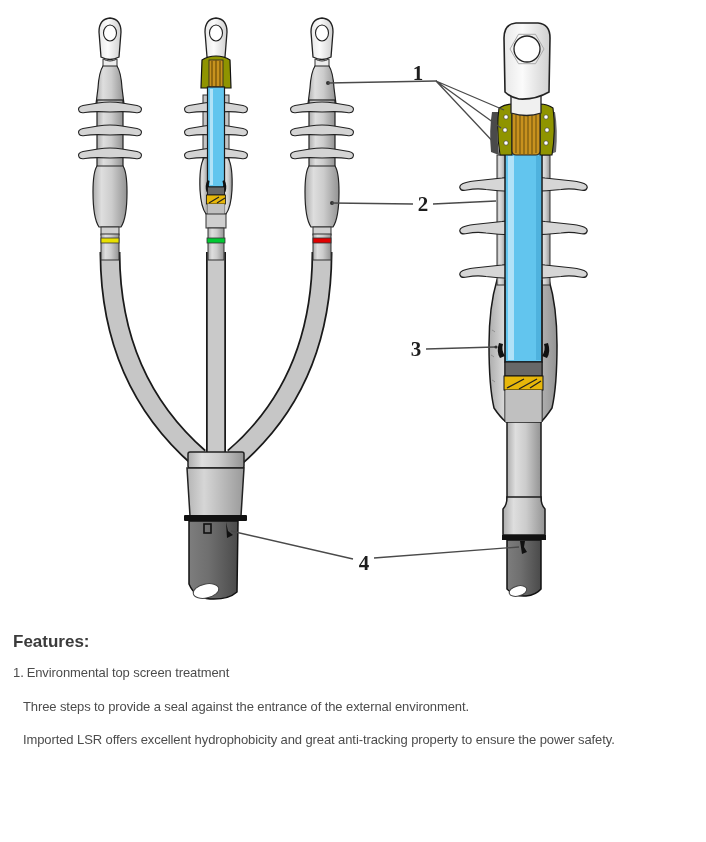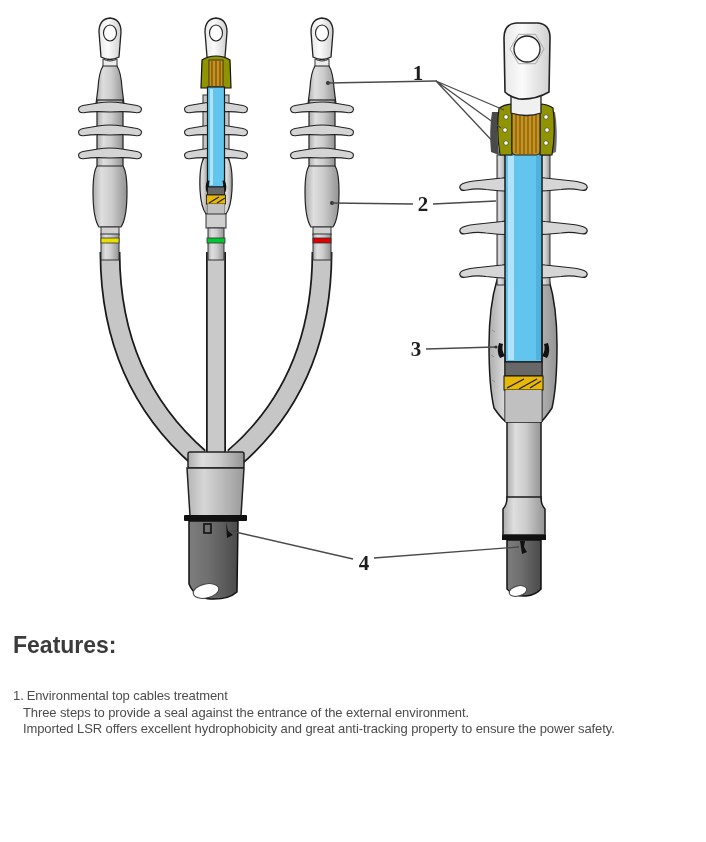--- a/index.html
+++ b/index.html
@@ -2,25 +2,25 @@
 <html><head>
 <meta charset="utf-8">
 <style>
   html,body{margin:0;padding:0;background:#ffffff;}
   #page{position:relative;width:706px;height:842px;background:#ffffff;overflow:hidden;
         font-family:"Liberation Sans",sans-serif;}
   #diagram-svg{position:absolute;left:0;top:0;}
   .callout-label{font-family:"Liberation Serif",serif;font-size:21px;font-weight:bold;fill:#1d1d1d;}
   .callout-line{stroke:#4a4a4a;stroke-width:1.3;fill:none;}
   .features{position:absolute;left:13px;top:632px;width:682px;color:#4c4c4c;}
-  .features h2{margin:0 0 29px 0;font-size:23px;font-weight:bold;color:#3b3b3b;letter-spacing:0;}
+  .features h2{margin:0 0 13px 0;font-size:17px;font-weight:bold;color:#3b3b3b;letter-spacing:0;}
   .feat-item{font-size:13px;line-height:16.5px;letter-spacing:-0.1px;}
   .feat-title-line{white-space:nowrap;}
   .feat-num{margin-right:3px;}
-  .feat-desc{padding-left:10px;}
+  .feat-desc{padding-left:10px;margin-top:17px;}
 </style>
 </head>
 <body>
 
 <div id="page">
 
 <svg id="diagram-svg" width="706" height="620" viewBox="0 0 706 620">
   <defs>
     <linearGradient id="gGrey" x1="0" y1="0" x2="1" y2="0">
       <stop offset="0" stop-color="#adadad"></stop>
@@ -201,21 +201,21 @@
       <path class="callout-line" d="M353,559 L231,531 M374,558 L519,547"></path>
       <text class="callout-label" x="364" y="570" text-anchor="middle">4</text>
     </g>
   </g>
 </svg>
 
   <div class="features">
     <h2>Features:</h2>
 
     <div class="feat-item">
-      <div class="feat-title-line"><span class="feat-num">1.</span><span>Environmental top cables treatment</span></div>
+      <div class="feat-title-line"><span class="feat-num">1.</span><span>Environmental top screen treatment</span></div>
       <div class="feat-desc">Three steps to provide a seal against the entrance of the external environment.</div>
     </div>
 
     <div class="feat-item">
       <div class="feat-desc">Imported LSR offers excellent hydrophobicity and great anti-tracking property to ensure the power safety.</div>
     </div>
 
 
     <div class="feat-item">
     </div>

